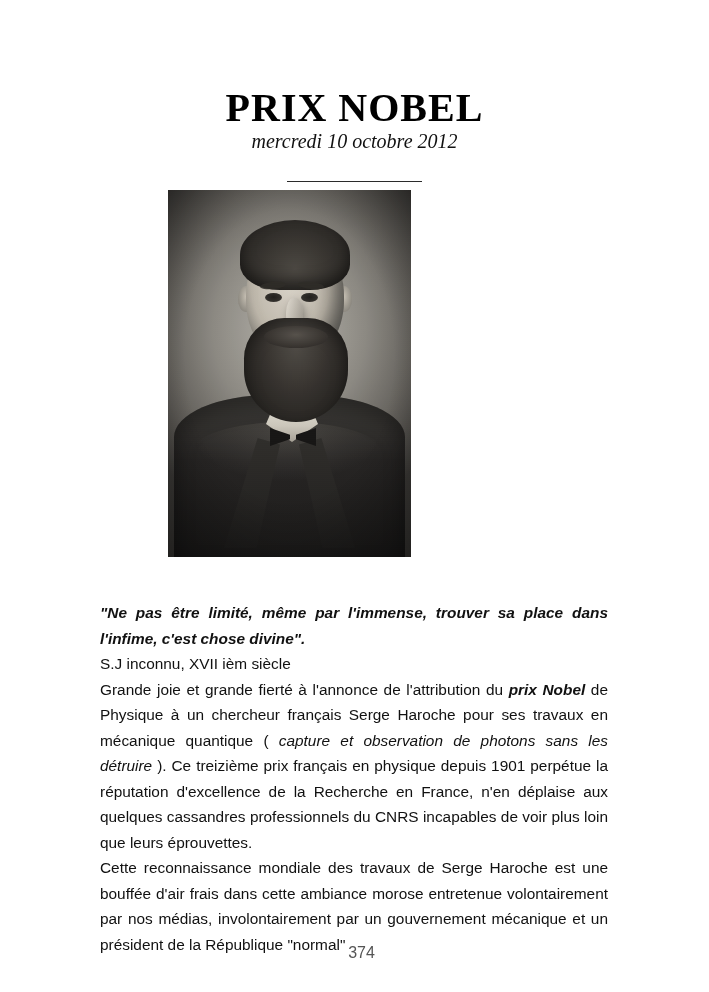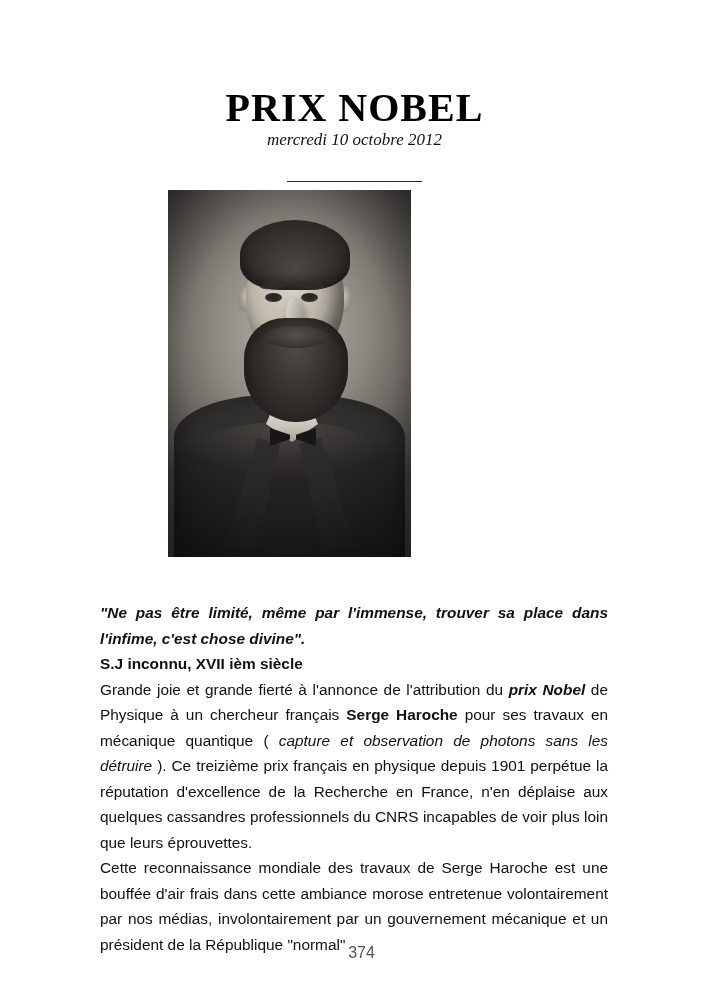--- a/index.html
+++ b/index.html
@@ -34,21 +34,21 @@
     color: #000;
   }
   .subtitle {
     position: absolute;
     left: 0;
     top: 130px;
     width: 709px;
     text-align: center;
     font-family: "Liberation Serif", serif;
     font-style: italic;
-    font-size: 17px;
+    font-size: 20px;
     color: #111;
   }
   .rule {
     position: absolute;
     left: 287px;
     top: 181px;
     width: 135px;
     height: 0;
     border-top: 1px solid #2b2b2b;
   }
@@ -233,25 +233,25 @@
   .content p {
     margin: 0;
     text-align: justify;
   }
   .quote {
     font-style: italic;
     font-weight: bold;
     text-align: left;
   }
   .attrib {
-    font-weight: bold;
+    font-weight: normal;
     text-align: left;
   }
   .it { font-style: italic; }
-  .b { font-weight: bold; margin-top: 28px; }
+  .b { font-weight: normal; margin-top: 28px; }
   .bi { font-weight: bold; font-style: italic; }
 
   .pagenum {
     position: absolute;
     left: 7px;
     top: 944px;
     width: 709px;
     text-align: center;
     font-size: 16px;
     color: #555;

